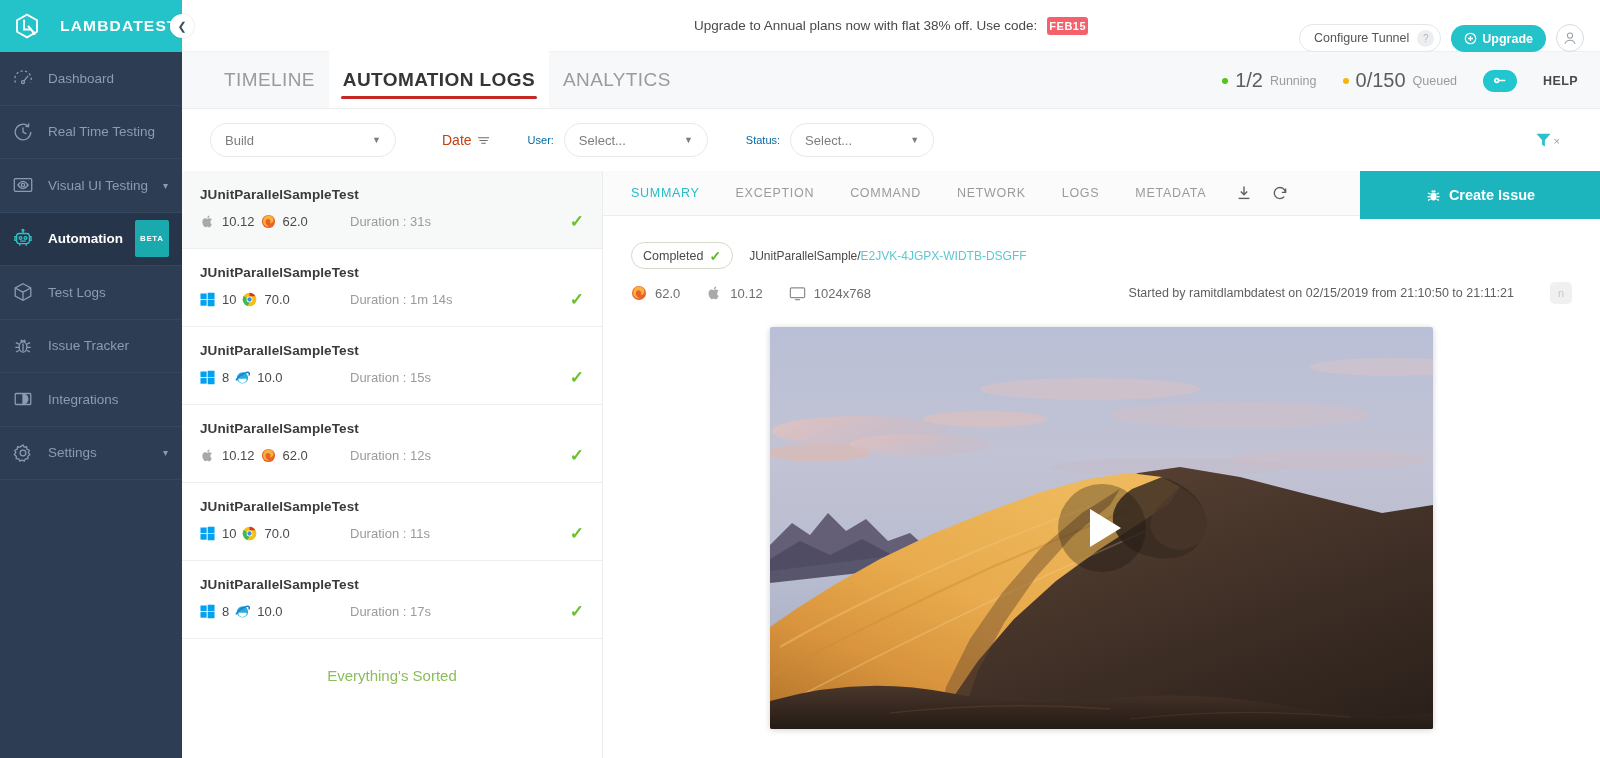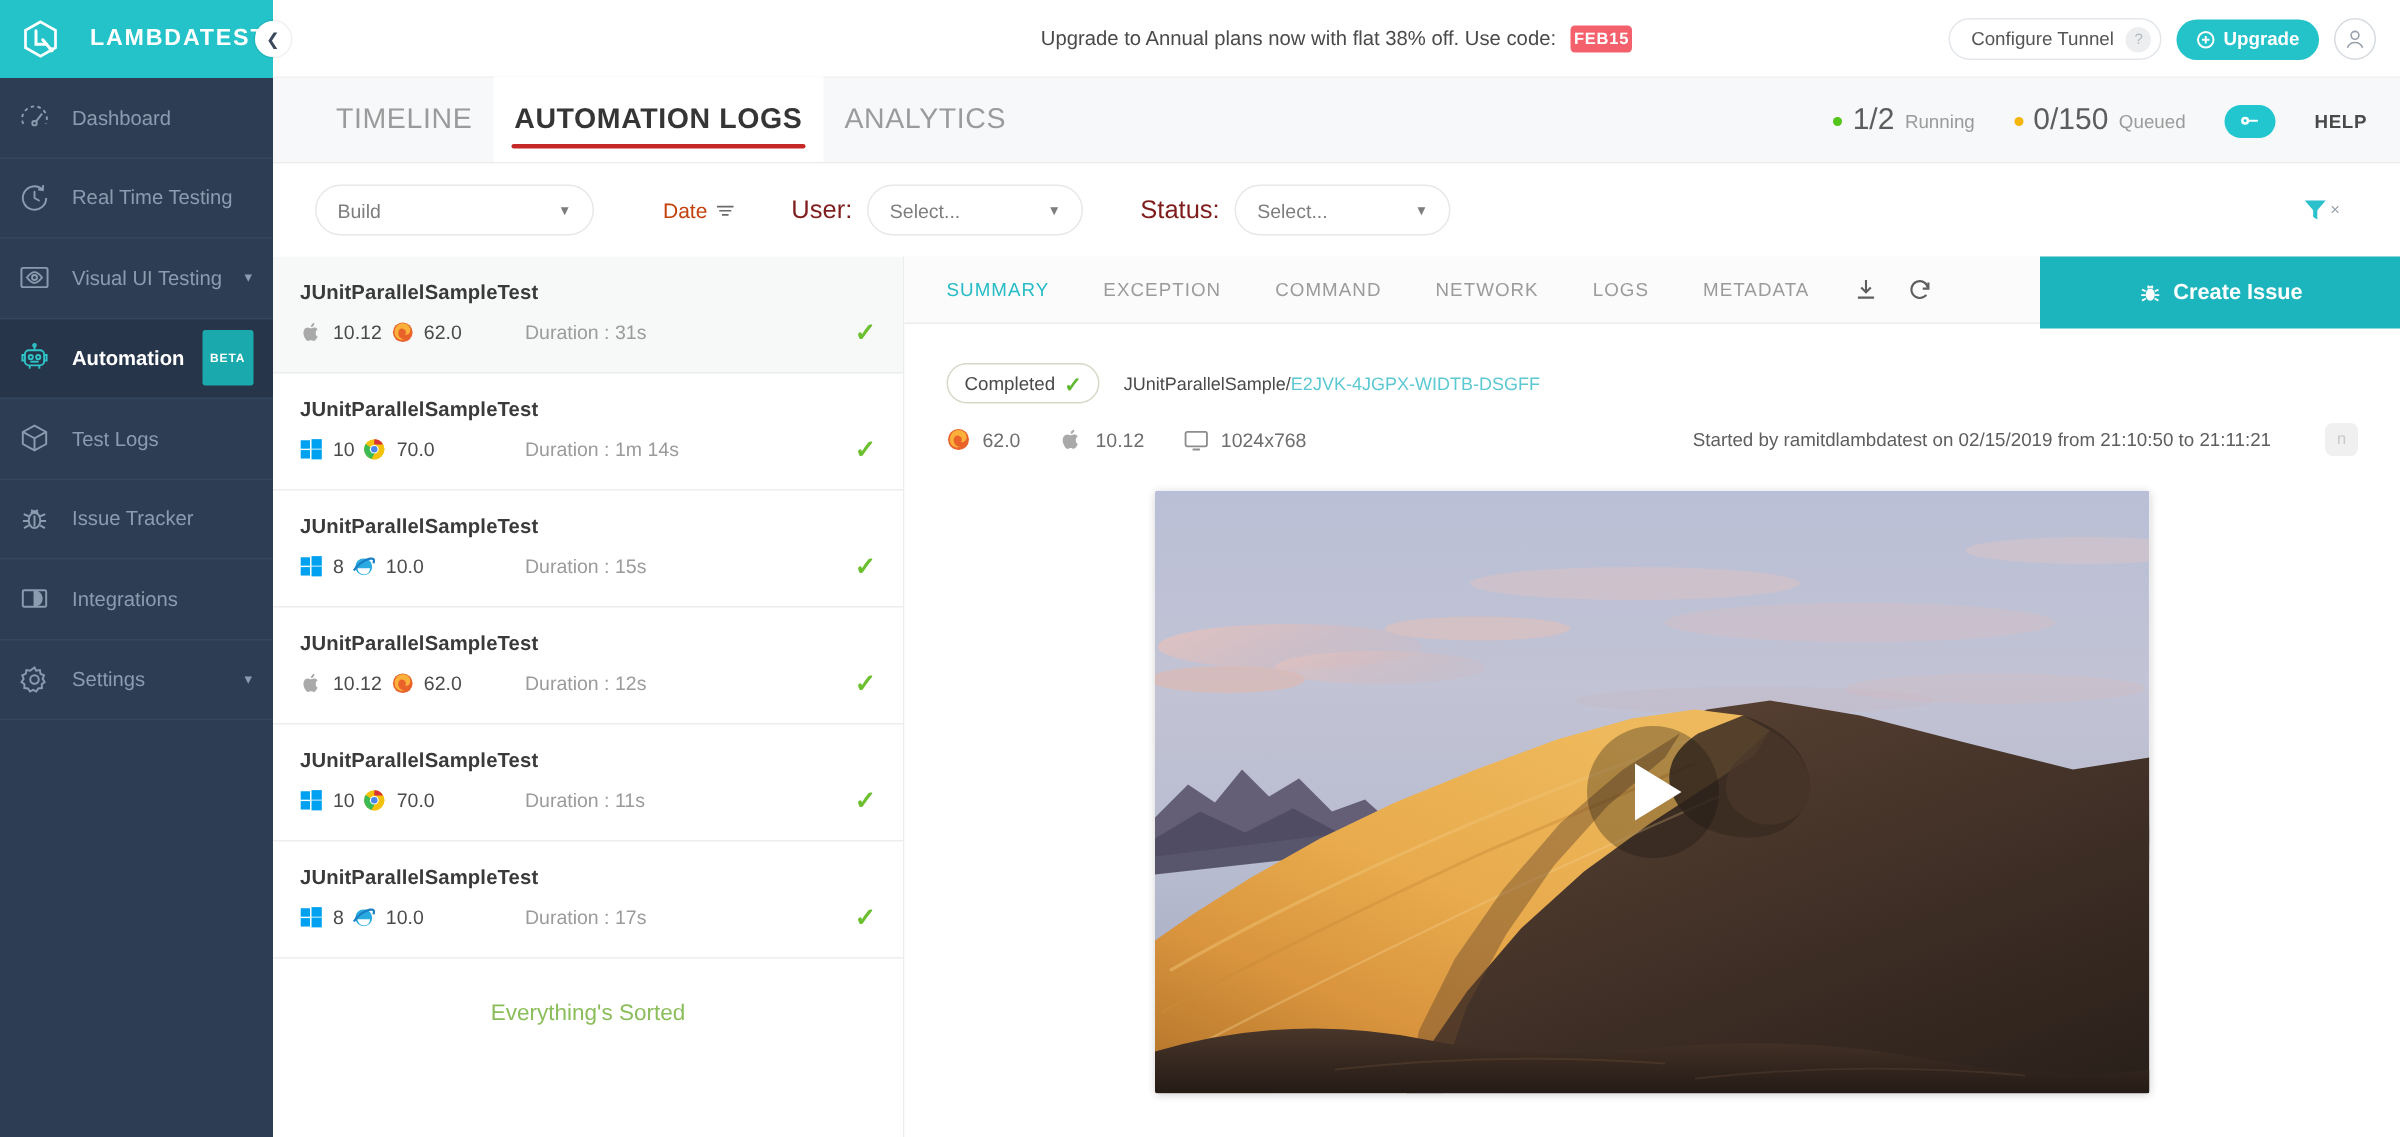--- a/index.html
+++ b/index.html
@@ -78,21 +78,21 @@
     position: relative;
     border-bottom: 1px solid #f0f0f0;
   }
   .promo { font-size: 13.5px; color: #4a4a4a; display: flex; align-items: center; gap: 10px; }
   .promo-code {
     background: #f4606c; color: #fff; font-size: 11px; font-weight: bold;
     padding: 3px 2px; border-radius: 3px; letter-spacing: .5px;
   }
   .topbar-right {
     position: absolute; right: 16px; top: 0; height: 52px;
-    display: flex; align-items: center; gap: 10px;
+    display: flex; align-items: flex-end; gap: 10px;
   }
   .tunnel-pill {
     display: flex; align-items: center; gap: 8px;
     border: 1px solid #e3e6ea; border-radius: 16px;
     height: 28px; padding: 0 6px 0 14px;
     font-size: 12.5px; color: #555; background: #fff; cursor: pointer;
   }
   .q-icon {
     width: 17px; height: 17px; border-radius: 50%;
     background: #eceef0; color: #b4b9bf;
@@ -163,21 +163,21 @@
     gap: 10px;
   }
   .select-box.build { width: 186px; }
   .select-box.user  { width: 144px; }
   .select-box.status{ width: 144px; }
   .caret { font-size: 9px; color: #7d7d7d; }
   .date-filter {
     display: flex; align-items: center; gap: 5px; margin-left: 46px;
     font-size: 14px; color: #c2410c; cursor: pointer;
   }
-  .f-label { font-size: 17px; color: #7f1d1d; margin-left: 38px; margin-right: 10px; }
+  .f-label { font-size: 11px; color: #0369a1; margin-left: 38px; margin-right: 10px; }
   .filter-clear {
     position: absolute; right: 40px; top: 50%; transform: translateY(-50%);
     display: flex; align-items: center; gap: 2px; cursor: pointer;
   }
   .filter-clear .x { font-size: 11px; color: #9aa2ab; }
 
   
   .content { flex: 1; display: flex; min-height: 0; }
 
   

